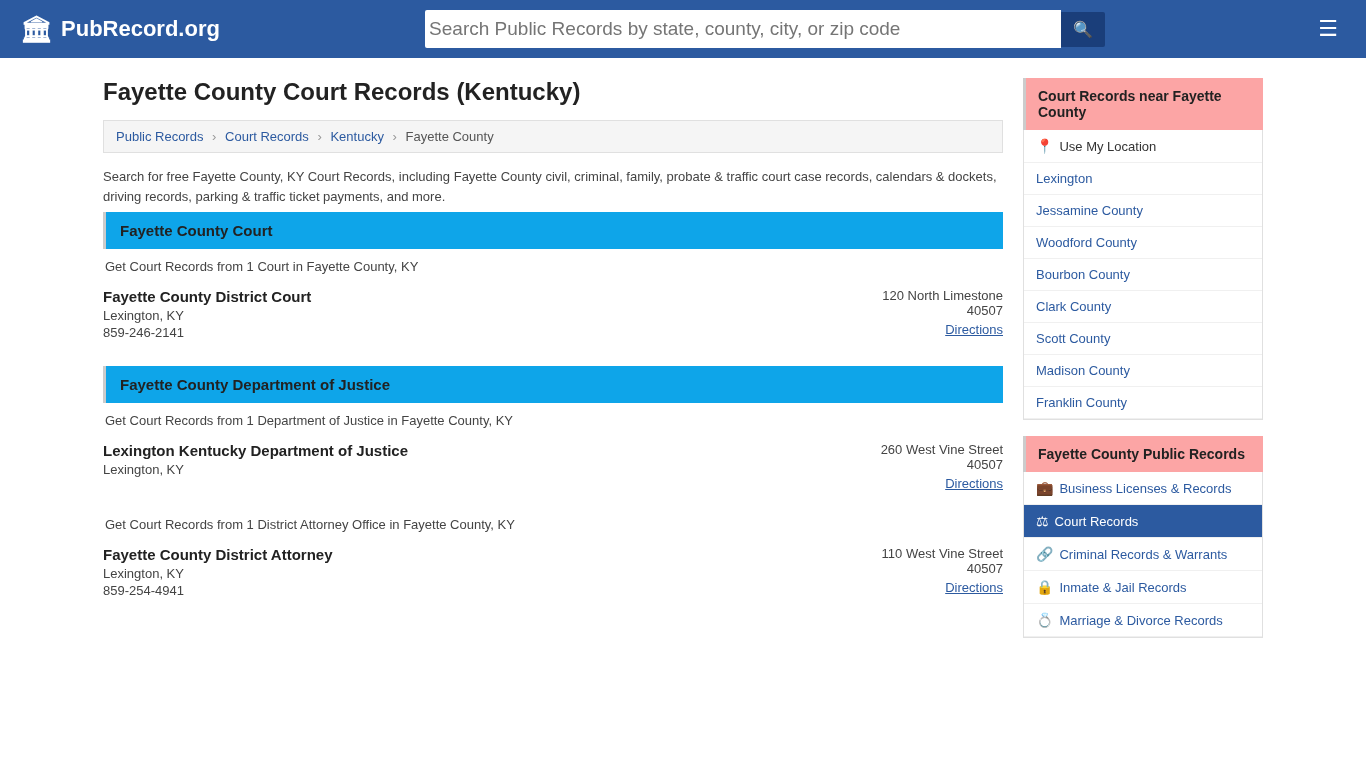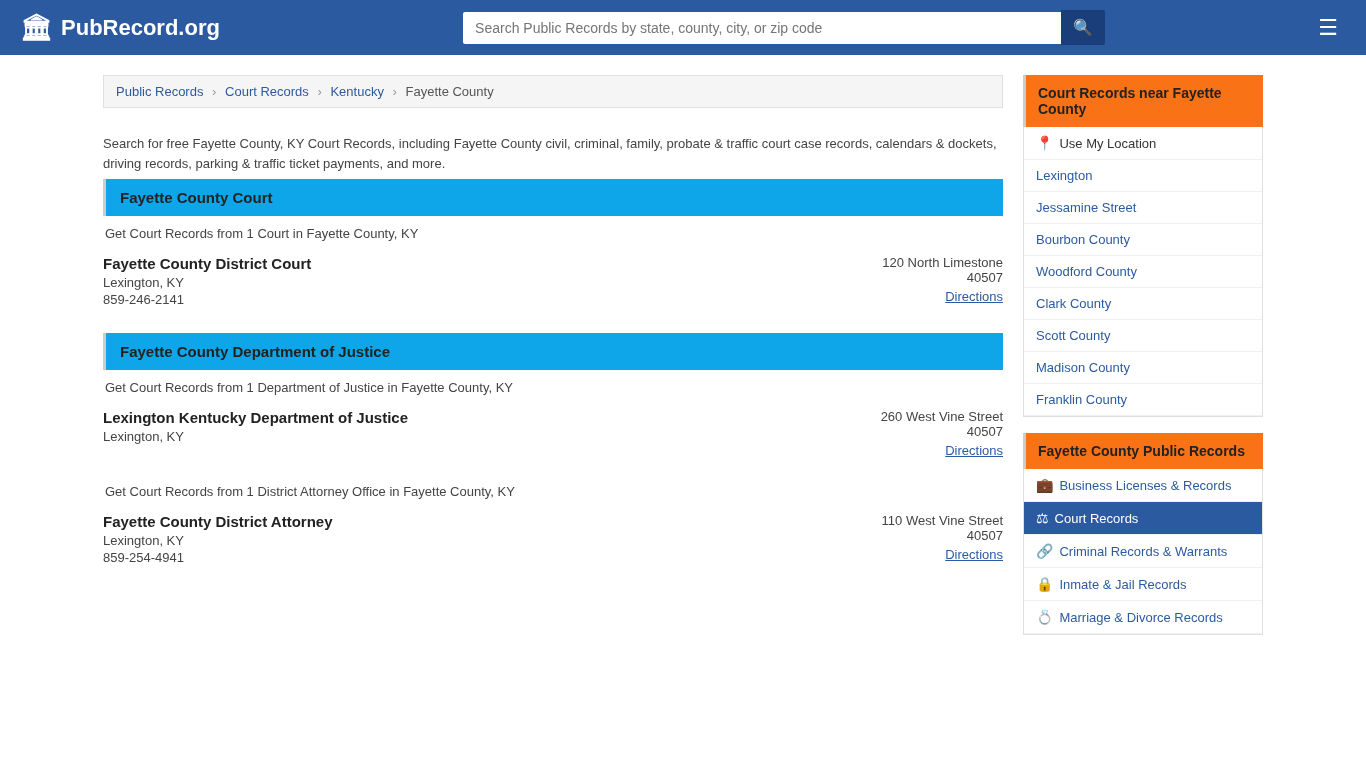--- a/index.html
+++ b/index.html
@@ -27,26 +27,25 @@
     }
     .search-bar {
       display: flex;
       align-items: center;
       flex: 1;
       max-width: 680px;
       margin: 0 20px;
     }
     .search-bar input {
       flex: 1;
-      padding: 8px 12px;
-      font-size: 14px;
+      padding: 8px 4px;
+      font-size: 19px;
       border: none;
       outline: none;
       border-radius: 2px 0 0 2px;
-      margin-left: 38px;
     }
     .search-bar button {
       background: #1a3e7a;
       border: none;
       color: #fff;
       padding: 8px 12px;
       cursor: pointer;
       font-size: 16px;
       border-radius: 0 2px 2px 0;
     }
@@ -74,21 +73,21 @@
       font-size: 24px;
       font-weight: bold;
       color: #222;
       margin-bottom: 14px;
     }
     .breadcrumb {
       background: #f5f5f5;
       padding: 8px 12px;
       font-size: 13px;
       color: #555;
-      margin-bottom: 26px;
+      margin-bottom: 14px;
       border: 1px solid #e0e0e0;
     }
     .breadcrumb a, .breadcrumb span {
       color: #2c5aa0;
       text-decoration: none;
     }
     .breadcrumb span.sep {
       color: #999;
       margin: 0 5px;
     }
@@ -155,21 +154,21 @@
       cursor: pointer;
       margin-top: 4px;
     }
 
     
     .sidebar {
       width: 240px;
       flex-shrink: 0;
     }
     .sidebar-section-title {
-      background: #f97316;
+      background: #fca5a5;
       padding: 10px 12px;
       font-size: 14px;
       font-weight: bold;
       color: #222;
       border-left: 3px solid #ccc;
       margin-bottom: 0;
     }
     .sidebar-list {
       list-style: none;
       border: 1px solid #e0e0e0;
@@ -213,20 +212,21 @@
   <div class="search-bar">
     <input type="text" placeholder="Search Public Records by state, county, city, or zip code" style="">
     <button>🔍</button>
   </div>
   <div class="header-menu">☰</div>
 </header>
 
 <div class="main-container">
 
   <div class="content">
+    <h1 class="page-title">Fayette County Court Records (Kentucky)</h1>
 
     <div class="breadcrumb">
       <a href="#">Public Records</a>
       <span class="sep">›</span>
       <a href="#">Court Records</a>
       <span class="sep">›</span>
       <a href="#">Kentucky</a>
       <span class="sep">›</span>
       <span class="current">Fayette County</span>
     </div>
@@ -282,27 +282,27 @@
     <div class="sidebar-section-title">Court Records near Fayette County</div>
     <ul class="sidebar-list">
       <li class="use-location">
         <span class="item-icon">📍</span>
         <span>Use My Location</span>
       </li>
       <li>
         <span>Lexington</span>
       </li>
       <li>
-        <span>Jessamine Street</span>
+        <span>Jessamine County</span>
+      </li>
+      <li>
+        <span>Woodford County</span>
       </li>
       <li>
         <span>Bourbon County</span>
-      </li>
-      <li>
-        <span>Woodford County</span>
       </li>
       <li>
         <span>Clark County</span>
       </li>
       <li>
         <span>Scott County</span>
       </li>
       <li>
         <span>Madison County</span>
       </li>

